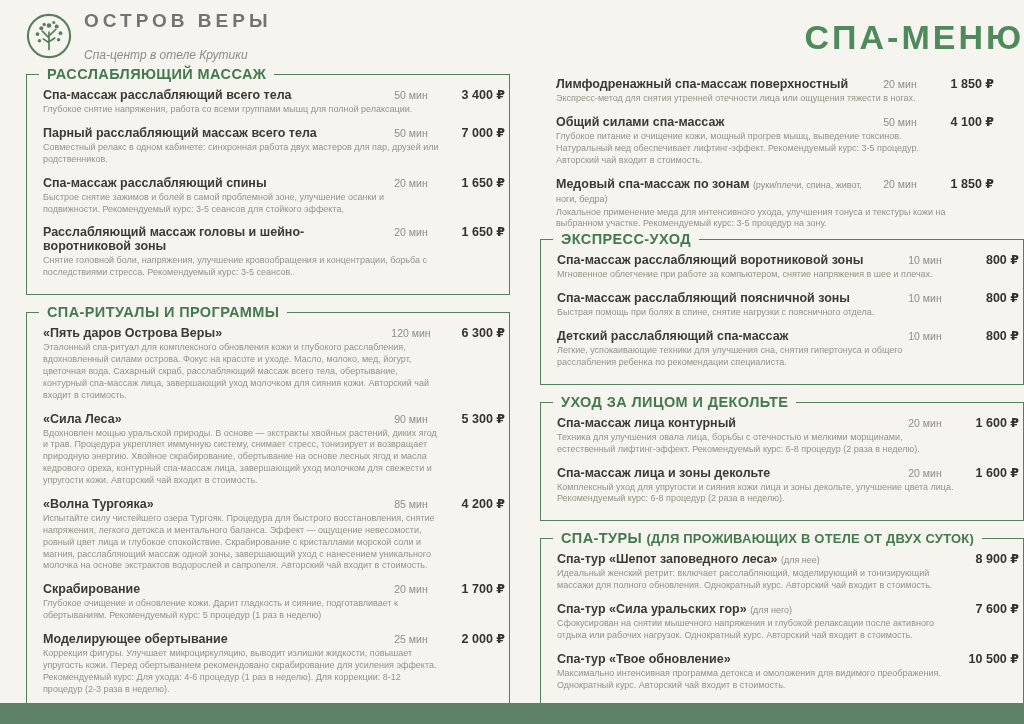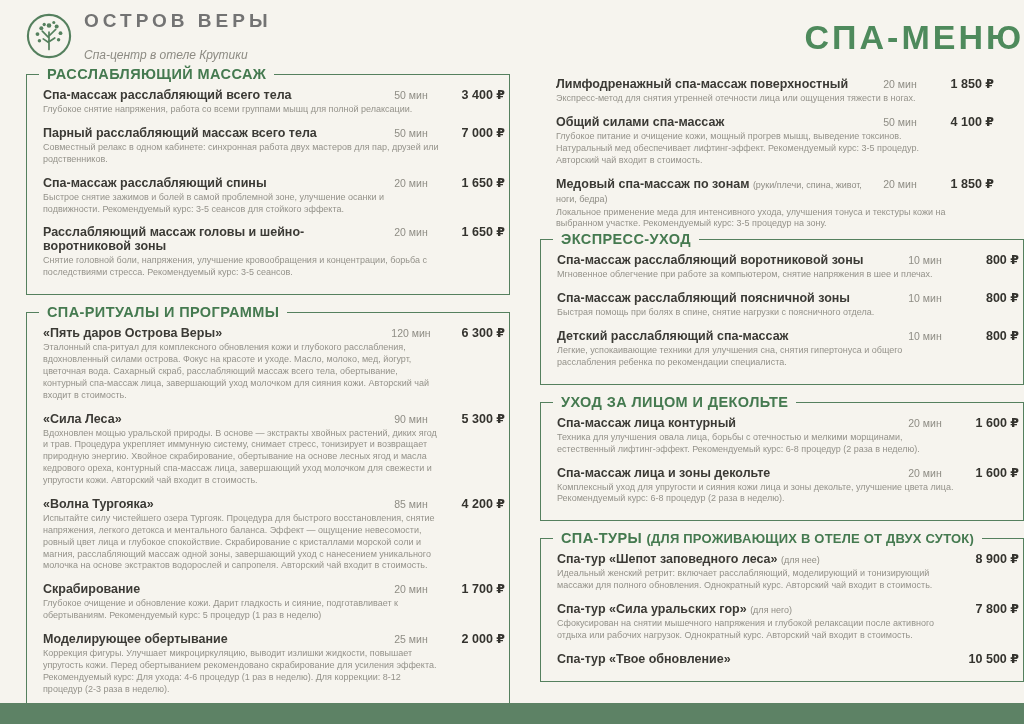--- a/index.html
+++ b/index.html
@@ -266,31 +266,32 @@
 
                 <span class="price">8 900 ₽</span>
               </div>
               <div class="item-desc">Идеальный женский ретрит: включает расслабляющий, моделирующий и тонизирующий массажи для полного обновления. Однократный курс. Авторский чай входит в стоимость.</div>
             </div>
 
             <div class="item">
               <div class="item-head">
                 <div class="item-name"><span>Спа-тур «Сила уральских гор»</span> <span class="item-note">(для него)</span></div>
 
-                <span class="price">7 800 ₽</span>
+                <span class="price">7 600 ₽</span>
               </div>
               <div class="item-desc">Сфокусирован на снятии мышечного напряжения и глубокой релаксации после активного отдыха или рабочих нагрузок. Однократный курс. Авторский чай входит в стоимость.</div>
             </div>
 
             <div class="item">
               <div class="item-head">
                 <div class="item-name"><span>Спа-тур «Твое обновление»</span> </div>
 
                 <span class="price">10 500 ₽</span>
               </div>
+              <div class="item-desc">Максимально интенсивная программа детокса и омоложения для видимого преображения. Однократный курс. Авторский чай входит в стоимость.</div>
             </div>
           </div>
       </div>
 
     </div>
   </div>
 
   <div class="footer-bar"></div>
 </div>
 

